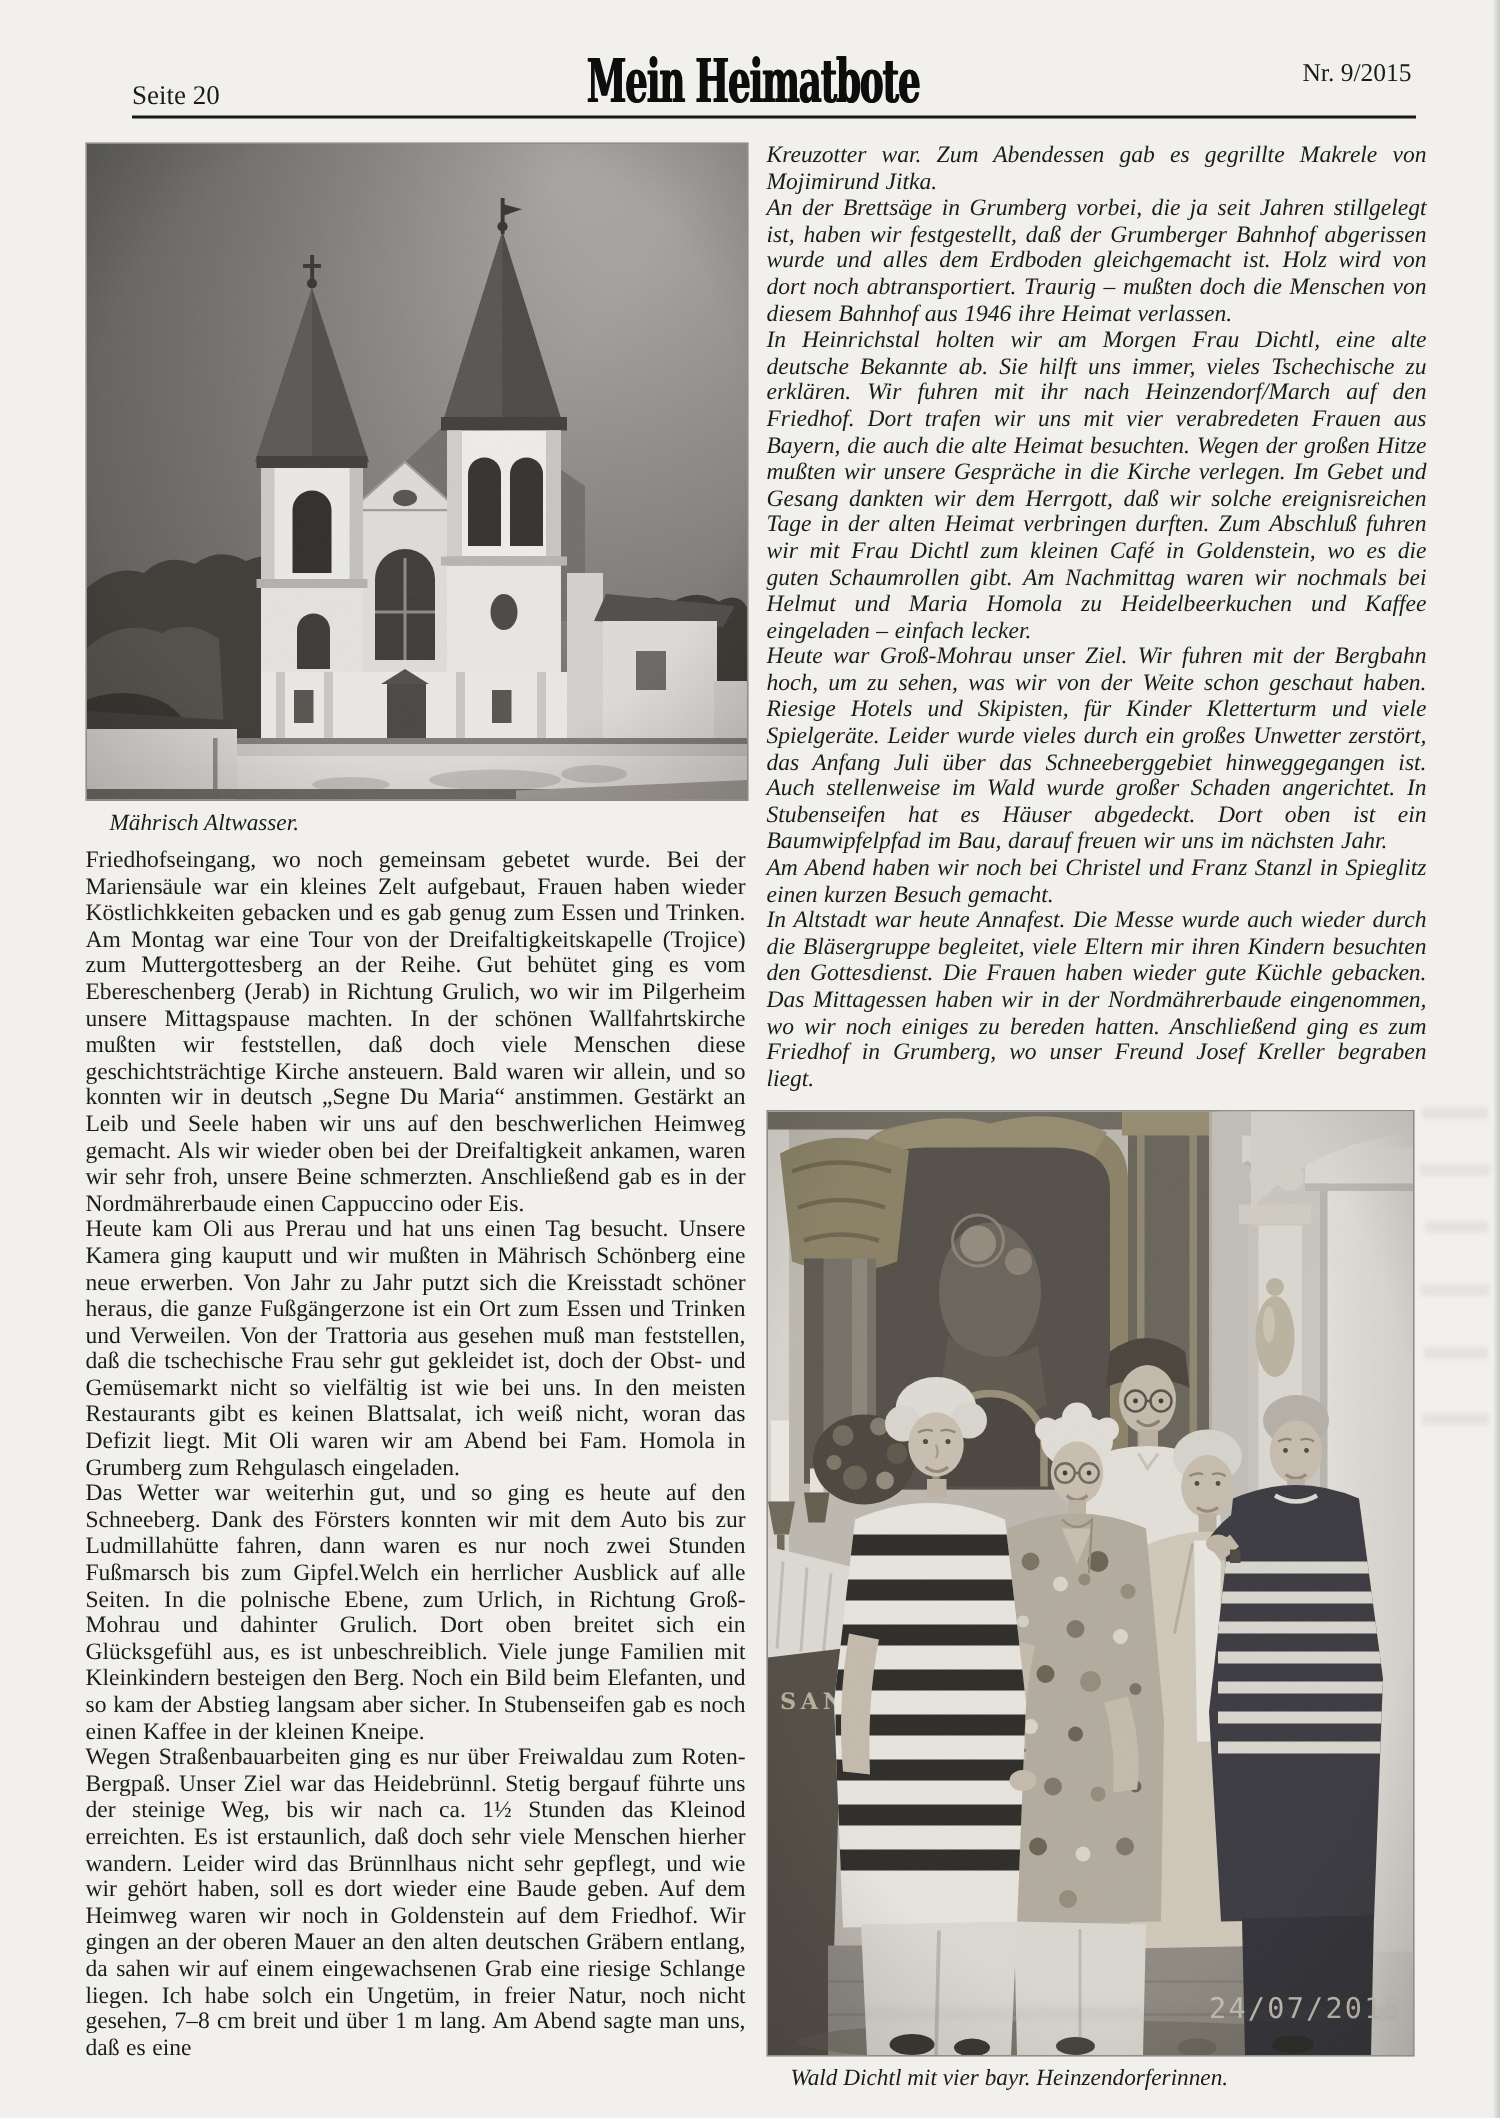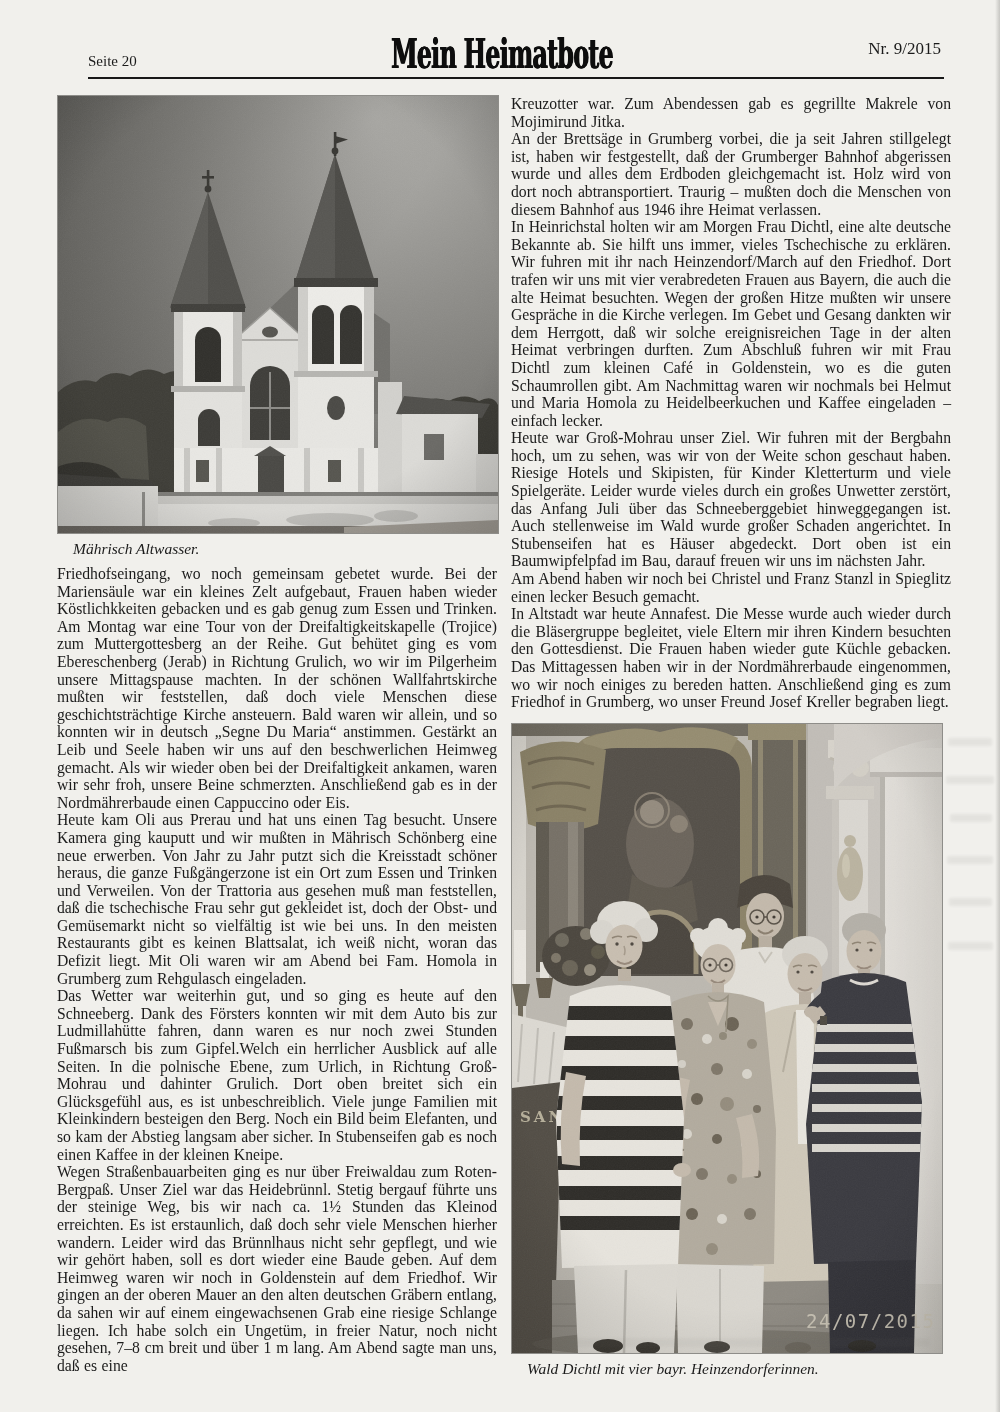--- a/index.html
+++ b/index.html
@@ -1,36 +1,36 @@
 <!DOCTYPE html>
 <html lang="de"><head>
 <meta charset="utf-8">
 <style>
   html,body{margin:0;padding:0;background:#e8e7e4;}
   .page{position:relative;width:1000px;height:1412px;background:#f1f0ec;overflow:hidden;
         font-family:"Liberation Serif",serif;color:#1b1b1b;margin:0 auto;}
   
-  .page-label{position:absolute;left:88px;top:53px;font-size:15px;}
+  .page-label{position:absolute;left:88px;top:53px;font-size:18px;}
   .issue-label{position:absolute;right:59px;top:39px;font-size:17px;}
   .masthead-wrap{position:absolute;left:4px;right:0;top:30px;text-align:center;}
   .masthead{display:inline-block;font-family:"DejaVu Serif",serif;font-weight:bold;
             font-size:33px;letter-spacing:-1px;color:#0d0d0d;
             transform:scale(0.72,1.22);transform-origin:center top;
             text-shadow:0.7px 0 0 #111,-0.4px 0 0 #111;}
   .rule{position:absolute;left:88px;top:77px;width:856px;height:2px;background:#181818;}
   
   .col{position:absolute;top:95px;width:440px;}
   .col-left{left:57px;}
   .col-right{left:511px;}
   figure{margin:0;padding:0;}
   .photo{display:block;border:1px solid #8e8d89;background:#cfcecb;}
   .caption{font-style:italic;font-size:15.5px;line-height:19px;margin:5px 0 7px 16px;}
   .body-text p{margin:0;font-size:15.7px;line-height:17.6px;text-align:justify;
                text-align-last:left;word-spacing:0.5px;}
-  .col-right .body-text{min-height:598px;}
+  .col-right .body-text{min-height:598px;font-style:italic;}
   .col-right figure{margin-top:12px;}
   
   .ghost{position:absolute;background:#6f6e6a;opacity:0.10;filter:blur(1.6px);
          border-radius:2px;}
   .scan-edge{position:absolute;right:0;top:0;width:5px;height:100%;
              background:linear-gradient(to left,rgba(90,90,86,0.28),rgba(90,90,86,0));}
 </style>
 </head>
 <body>
 
@@ -157,21 +157,21 @@
         <p>Wegen Straßenbauarbeiten ging es nur über Freiwaldau zum Roten-Bergpaß. Unser Ziel war das Heidebrünnl. Stetig bergauf führte uns der steinige Weg, bis wir nach ca. 1½ Stunden das Kleinod erreichten. Es ist erstaunlich, daß doch sehr viele Menschen hierher wandern. Leider wird das Brünnlhaus nicht sehr gepflegt, und wie wir gehört haben, soll es dort wieder eine Baude geben. Auf dem Heimweg waren wir noch in Goldenstein auf dem Friedhof. Wir gingen an der oberen Mauer an den alten deutschen Gräbern entlang, da sahen wir auf einem eingewachsenen Grab eine riesige Schlange liegen. Ich habe solch ein Ungetüm, in freier Natur, noch nicht gesehen, 7–8 cm breit und über 1 m lang. Am Abend sagte man uns, daß es eine</p>
       </div>
   </div>
 
   <div class="col col-right">
     <div class="body-text">
         <p>Kreuzotter war. Zum Abendessen gab es gegrillte Makrele von Mojimirund Jitka.</p>
         <p>An der Brettsäge in Grumberg vorbei, die ja seit Jahren stillgelegt ist, haben wir festgestellt, daß der Grumberger Bahnhof abgerissen wurde und alles dem Erdboden gleichgemacht ist. Holz wird von dort noch abtransportiert. Traurig – mußten doch die Menschen von diesem Bahnhof aus 1946 ihre Heimat verlassen.</p>
         <p>In Heinrichstal holten wir am Morgen Frau Dichtl, eine alte deutsche Bekannte ab. Sie hilft uns immer, vieles Tschechische zu erklären. Wir fuhren mit ihr nach Heinzendorf/March auf den Friedhof. Dort trafen wir uns mit vier verabredeten Frauen aus Bayern, die auch die alte Heimat besuchten. Wegen der großen Hitze mußten wir unsere Gespräche in die Kirche verlegen. Im Gebet und Gesang dankten wir dem Herrgott, daß wir solche ereignisreichen Tage in der alten Heimat verbringen durften. Zum Abschluß fuhren wir mit Frau Dichtl zum kleinen Café in Goldenstein, wo es die guten Schaumrollen gibt. Am Nachmittag waren wir nochmals bei Helmut und Maria Homola zu Heidelbeerkuchen und Kaffee eingeladen – einfach lecker.</p>
         <p>Heute war Groß-Mohrau unser Ziel. Wir fuhren mit der Bergbahn hoch, um zu sehen, was wir von der Weite schon geschaut haben. Riesige Hotels und Skipisten, für Kinder Kletterturm und viele Spielgeräte. Leider wurde vieles durch ein großes Unwetter zerstört, das Anfang Juli über das Schneeberggebiet hinweggegangen ist. Auch stellenweise im Wald wurde großer Schaden angerichtet. In Stubenseifen hat es Häuser abgedeckt. Dort oben ist ein Baumwipfelpfad im Bau, darauf freuen wir uns im nächsten Jahr.</p>
-        <p>Am Abend haben wir noch bei Christel und Franz Stanzl in Spieglitz einen lecker Besuch gemacht.</p>
+        <p>Am Abend haben wir noch bei Christel und Franz Stanzl in Spieglitz einen kurzen Besuch gemacht.</p>
         <p>In Altstadt war heute Annafest. Die Messe wurde auch wieder durch die Bläsergruppe begleitet, viele Eltern mir ihren Kindern besuchten den Gottesdienst. Die Frauen haben wieder gute Küchle gebacken. Das Mittagessen haben wir in der Nordmährerbaude eingenommen, wo wir noch einiges zu bereden hatten. Anschließend ging es zum Friedhof in Grumberg, wo unser Freund Josef Kreller begraben liegt.</p>
       </div>
     <figure>
       <svg class="photo" width="430" height="629" viewBox="0 0 430 629">
         <defs>
           <linearGradient id="gPil" x1="0" y1="0" x2="1" y2="0">
             <stop offset="0" stop-color="#e0ddd7"></stop>
               <stop offset="1" stop-color="#c9c6bf"></stop>
           </linearGradient>
           <radialGradient id="gVig" cx="0.5" cy="0.42" r="0.85">

